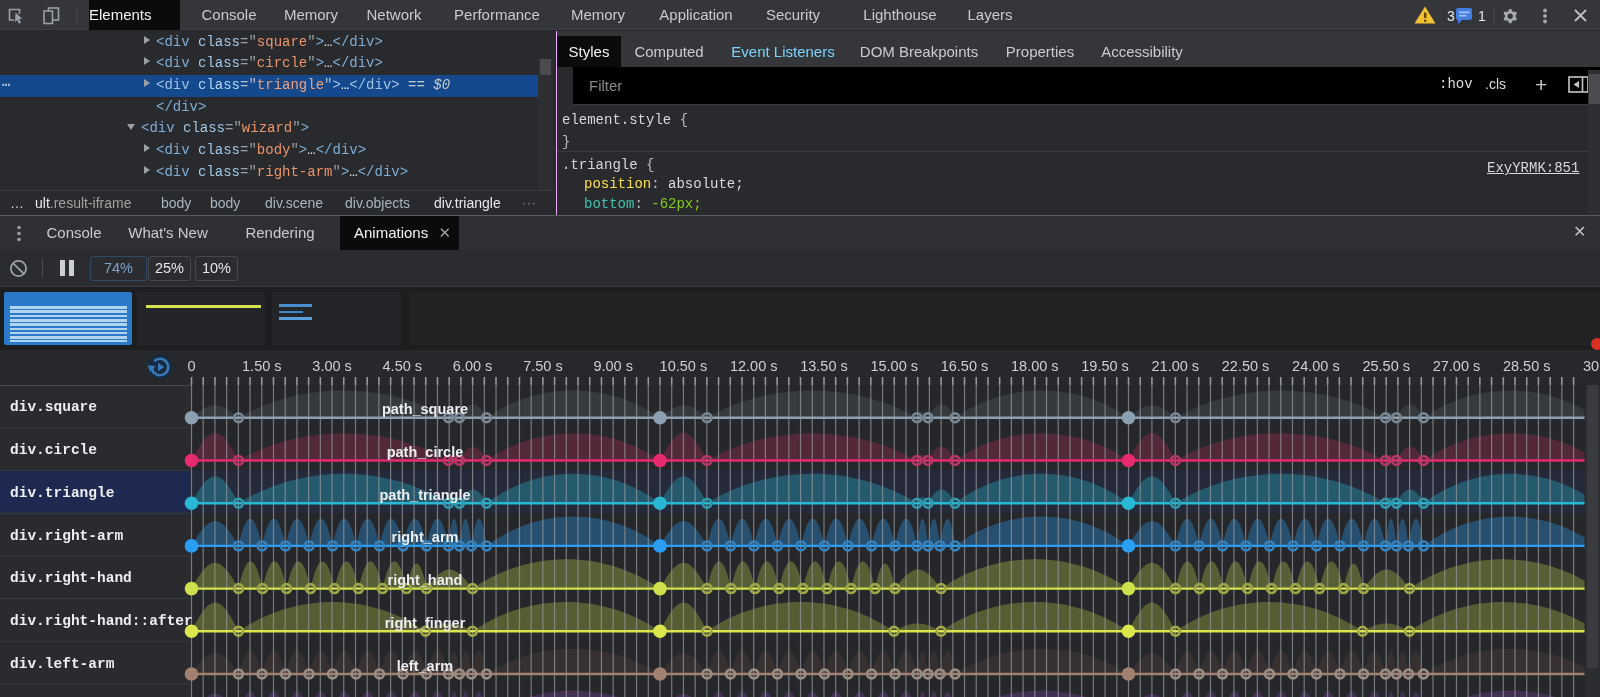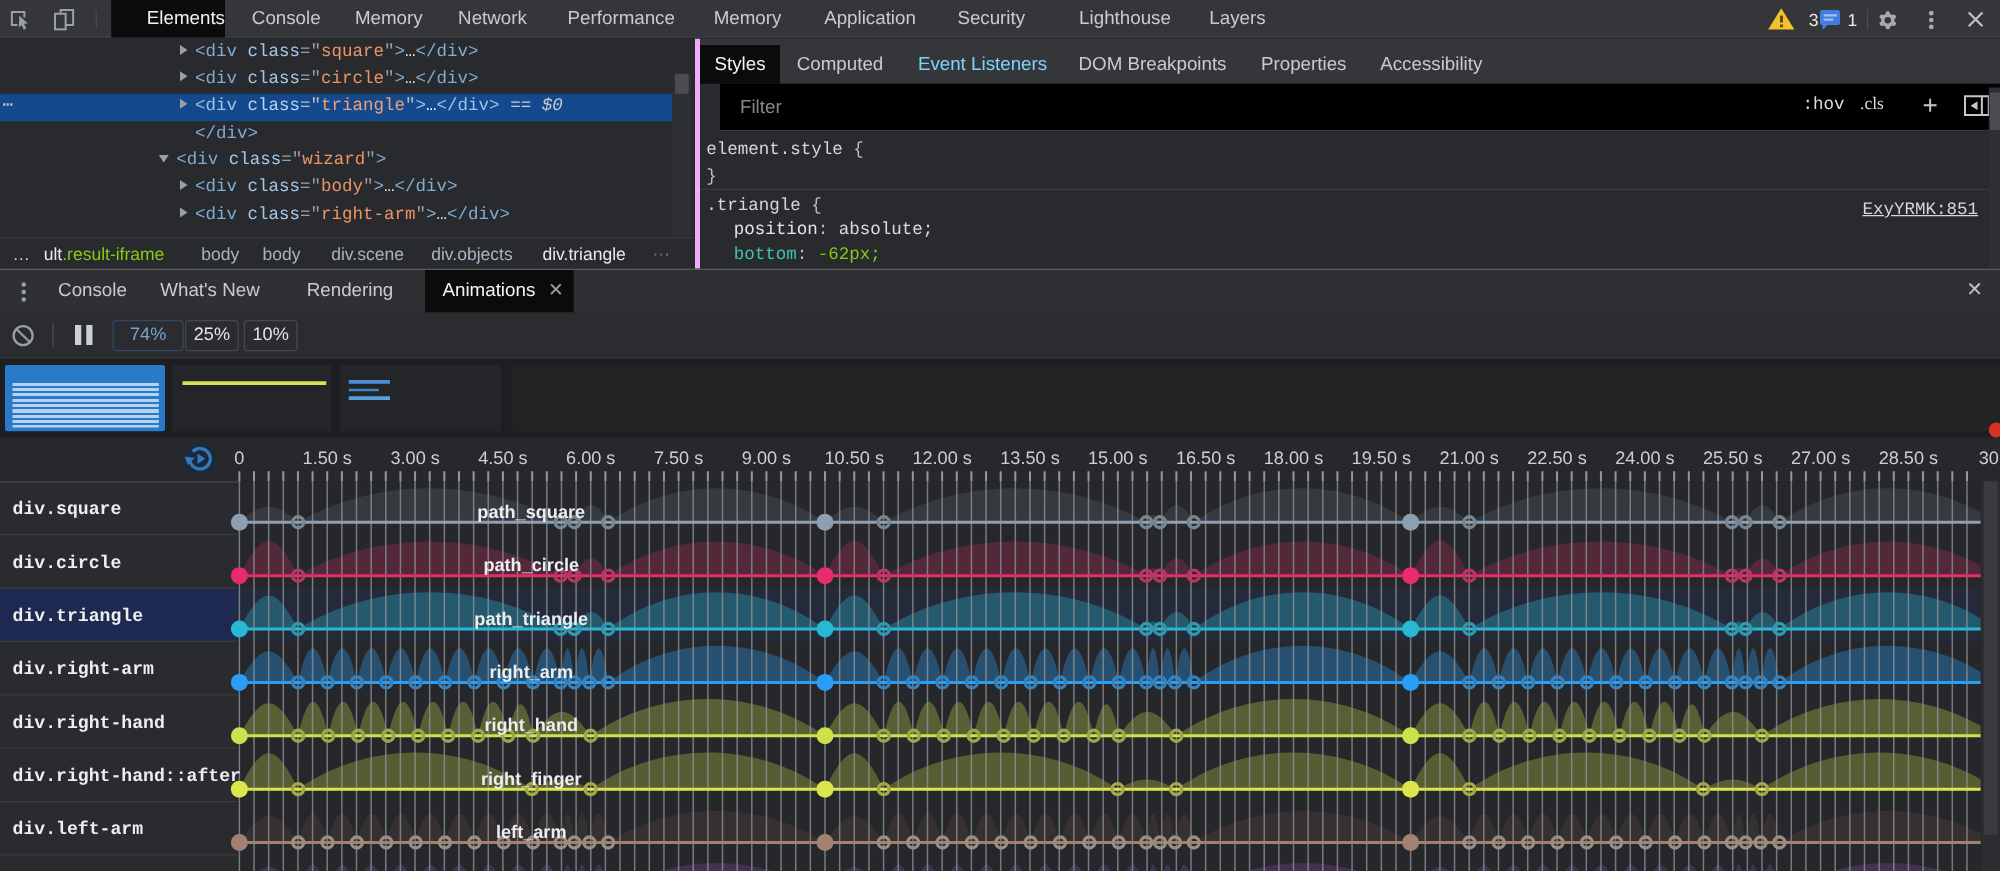--- a/index.html
+++ b/index.html
@@ -11,21 +11,21 @@
 
 <svg width="140" height="30" style="position:absolute;left:0;top:0">
   <g stroke="#9aa0a6" stroke-width="1.6" fill="none">
     <path d="M 19.5,14 v -4.5 h -10 v 10.5 h 4.5"></path>
     <path d="M 15.5,12.5 l 6.8,6.3 -3.1,0.3 1.8,3.7 -2,0.95 -1.8,-3.8 -2.2,2.2 z" fill="#9aa0a6" stroke="none"></path>
     <rect x="48.5" y="8" width="10" height="12"></rect>
     <rect x="44" y="11" width="8.5" height="12.5" fill="#35363a"></rect>
   </g>
   <line x1="77" y1="8" x2="77" y2="23" stroke="#4a4b4e"></line>
 </svg>
-  <div style="position:absolute;left:89px;top:0;width:91px;height:30px;background:#0b0b0c;color:#f1f3f4;text-align:right;line-height:30px">Elements</div>
+  <div style="position:absolute;left:89px;top:0;width:91px;height:30px;background:#0b0b0c;color:#f1f3f4;text-align:left;line-height:30px">Elements</div>
     <div style="position:absolute;left:229px;top:0;transform:translateX(-50%);height:30px;color:#c9cbce;line-height:30px">Console</div>
     <div style="position:absolute;left:311px;top:0;transform:translateX(-50%);height:30px;color:#c9cbce;line-height:30px">Memory</div>
     <div style="position:absolute;left:394px;top:0;transform:translateX(-50%);height:30px;color:#c9cbce;line-height:30px">Network</div>
     <div style="position:absolute;left:497px;top:0;transform:translateX(-50%);height:30px;color:#c9cbce;line-height:30px">Performance</div>
     <div style="position:absolute;left:598px;top:0;transform:translateX(-50%);height:30px;color:#c9cbce;line-height:30px">Memory</div>
     <div style="position:absolute;left:696px;top:0;transform:translateX(-50%);height:30px;color:#c9cbce;line-height:30px">Application</div>
     <div style="position:absolute;left:793px;top:0;transform:translateX(-50%);height:30px;color:#c9cbce;line-height:30px">Security</div>
     <div style="position:absolute;left:900px;top:0;transform:translateX(-50%);height:30px;color:#c9cbce;line-height:30px">Lighthouse</div>
     <div style="position:absolute;left:990px;top:0;transform:translateX(-50%);height:30px;color:#c9cbce;line-height:30px">Layers</div>
 
@@ -57,54 +57,54 @@
 <div style="position:absolute;left:0;top:44.0px;width:538px;height:21.7px;background:#15498e;font-family:'Liberation Mono',monospace;font-size:14px;line-height:21.7px;white-space:pre"><span style="position:absolute;left:2px;top:0;color:#b8c4d0;letter-spacing:1px">⋯</span><span style="position:absolute;left:144px;top:4px;width:0;height:0;border-left:6px solid #9aa0a6;border-top:4.5px solid transparent;border-bottom:4.5px solid transparent"></span><span style="position:absolute;left:156px;top:0"><span style="color:#9fc1e4;">&lt;div</span><span style="color:#b4d4f0;"> class</span><span style="color:#b9bdc1;">="</span><span style="color:#f0a078;">triangle</span><span style="color:#b9bdc1;">"</span><span style="color:#9fc1e4;">&gt;</span><span style="color:#ffffff;">…</span><span style="color:#9fc1e4;">&lt;/div&gt;</span><span style="color:#c6cacd;"> == <i>$0</i></span></span></div>
 <div style="position:absolute;left:0;top:65.7px;width:538px;height:21.7px;font-family:'Liberation Mono',monospace;font-size:14px;line-height:21.7px;white-space:pre"><span style="position:absolute;left:156px;top:0"><span style="color:#7fadd6;">&lt;/div&gt;</span></span></div>
 <div style="position:absolute;left:0;top:87.4px;width:538px;height:21.7px;font-family:'Liberation Mono',monospace;font-size:14px;line-height:21.7px;white-space:pre"><span style="position:absolute;left:127px;top:6px;width:0;height:0;border-top:6px solid #9aa0a6;border-left:4.5px solid transparent;border-right:4.5px solid transparent"></span><span style="position:absolute;left:141px;top:0"><span style="color:#7fadd6;">&lt;div</span><span style="color:#a2c7e8;"> class</span><span style="color:#9aa0a6;">="</span><span style="color:#ed9467;">wizard</span><span style="color:#9aa0a6;">"</span><span style="color:#7fadd6;">&gt;</span></span></div>
 <div style="position:absolute;left:0;top:109.1px;width:538px;height:21.7px;font-family:'Liberation Mono',monospace;font-size:14px;line-height:21.7px;white-space:pre"><span style="position:absolute;left:144px;top:4px;width:0;height:0;border-left:6px solid #9aa0a6;border-top:4.5px solid transparent;border-bottom:4.5px solid transparent"></span><span style="position:absolute;left:156px;top:0"><span style="color:#7fadd6;">&lt;div</span><span style="color:#a2c7e8;"> class</span><span style="color:#9aa0a6;">="</span><span style="color:#ed9467;">body</span><span style="color:#9aa0a6;">"</span><span style="color:#7fadd6;">&gt;</span><span style="color:#e8eaed;">…</span><span style="color:#7fadd6;">&lt;/div&gt;</span></span></div>
 <div style="position:absolute;left:0;top:130.8px;width:538px;height:21.7px;font-family:'Liberation Mono',monospace;font-size:14px;line-height:21.7px;white-space:pre"><span style="position:absolute;left:144px;top:4px;width:0;height:0;border-left:6px solid #9aa0a6;border-top:4.5px solid transparent;border-bottom:4.5px solid transparent"></span><span style="position:absolute;left:156px;top:0"><span style="color:#7fadd6;">&lt;div</span><span style="color:#a2c7e8;"> class</span><span style="color:#9aa0a6;">="</span><span style="color:#ed9467;">right-arm</span><span style="color:#9aa0a6;">"</span><span style="color:#7fadd6;">&gt;</span><span style="color:#e8eaed;">…</span><span style="color:#7fadd6;">&lt;/div&gt;</span></span></div>
   <div class="abs" style="left:538px;top:28px;width:15px;height:131px;background:#2e2f32">
     <div class="abs" style="left:2px;top:0px;width:11px;height:16px;background:#4a4c4f"></div>
   </div>
   <div class="abs" style="left:0;top:159px;width:555px;height:25px;border-top:1px solid #38393c;background:#282a2d;font-size:14px;line-height:25px">
       <span style="position:absolute;left:10px;color:#d5d7da">…</span>
-      <span style="position:absolute;left:35px;color:#e8eaed">ult<span style="color:#84cc16">.result-iframe</span></span>
+      <span style="position:absolute;left:35px;color:#e8eaed">ult<span style="color:#a3a3a3">.result-iframe</span></span>
       <span style="position:absolute;left:161px;color:#a8b6c2">body</span>
       <span style="position:absolute;left:210px;color:#a8b6c2">body</span>
       <span style="position:absolute;left:265px;color:#a8b6c2">div.scene</span>
       <span style="position:absolute;left:345px;color:#a8b6c2">div.objects</span>
       <span style="position:absolute;left:434px;color:#e8eaed">div.triangle</span>
       <span style="position:absolute;left:522px;color:#6e7175">⋯</span>
     </div>
 </div>
 
-<div class="abs" style="left:556px;top:31px;width:1044px;height:184px;background:#282a2d;border-left:4px solid #f0abfc">
+<div class="abs" style="left:556px;top:31px;width:1044px;height:184px;background:#282a2d;border-left:1px solid #f0abfc">
   <div class="abs" style="left:0;top:0;width:1044px;height:36px;background:#35363a">
       <div style="position:absolute;left:0px;top:5px;width:64px;height:31px;background:#0b0b0c;color:#f1f3f4;text-align:center;line-height:31px">Styles</div>
       <div style="position:absolute;left:112px;top:5px;transform:translateX(-50%);height:31px;color:#c9cbce;line-height:31px">Computed</div>
       <div style="position:absolute;left:226px;top:5px;transform:translateX(-50%);height:31px;color:#7dd3fc;line-height:31px">Event Listeners</div>
       <div style="position:absolute;left:362px;top:5px;transform:translateX(-50%);height:31px;color:#c9cbce;line-height:31px">DOM Breakpoints</div>
       <div style="position:absolute;left:483px;top:5px;transform:translateX(-50%);height:31px;color:#c9cbce;line-height:31px">Properties</div>
       <div style="position:absolute;left:585px;top:5px;transform:translateX(-50%);height:31px;color:#c9cbce;line-height:31px">Accessibility</div>
     </div>
   <div class="abs" style="left:16px;top:36px;width:1044px;height:38px;background:#000000;border-bottom:1px solid #3a3b3e">
     <span class="abs" style="left:16px;top:10px;color:#87898c;font-size:15px">Filter</span>
     <span class="abs" style="left:866px;top:9px;color:#dadce0;font-family:'Liberation Mono',monospace;font-size:14px">:hov</span>
-    <span class="abs" style="left:912px;top:9px;color:#dadce0;font-family:Liberation Serif, serif;font-size:14px">.cls</span>
+    <span class="abs" style="left:912px;top:9px;color:#dadce0;font-family:Liberation Sans, sans-serif;font-size:14px">.cls</span>
     <span class="abs" style="left:962px;top:6px;color:#c3c6c9;font-size:21px;font-weight:400">+</span>
     <svg class="abs" style="left:995px;top:9px" width="22" height="18">
         <rect x="1" y="1" width="19" height="15" fill="none" stroke="#c3c6c9" stroke-width="1.6"></rect>
         <line x1="14.5" y1="1" x2="14.5" y2="16" stroke="#c3c6c9" stroke-width="1.6"></line>
         <path d="M 11,5 v 7 l -5.5,-3.5 z" fill="#c3c6c9"></path>
       </svg>
   </div>
   <div class="abs" style="left:5px;top:78px;font-family:'Liberation Mono',monospace;font-size:14px;color:#d5d7da;line-height:22px">element.style <span style="color:#b9bdc1">{</span><br><span style="color:#b9bdc1">}</span></div>
   <div class="abs" style="left:0;top:120px;width:1031px;border-top:1px solid #3a3b3e"></div>
   <div class="abs" style="left:5px;top:124.5px;font-family:'Liberation Mono',monospace;font-size:14px;color:#d5d7da;line-height:19.5px">.triangle <span style="color:#b9bdc1">{</span><br>
-  <span style="margin-left:22px;color:#e5e5e5">position</span><span style="color:#b9bdc1">:</span> <span style="color:#d9dbde">absolute;</span><br>
+  <span style="margin-left:22px;color:#fde047">position</span><span style="color:#b9bdc1">:</span> <span style="color:#d9dbde">absolute;</span><br>
   <span style="margin-left:22px;color:#3dc2ad">bottom</span><span style="color:#b9bdc1">:</span> <span style="color:#84cc16">-62px;</span></div>
   <div class="abs" style="left:930px;top:129px;font-family:'Liberation Mono',monospace;font-size:14px;color:#d5d7da;text-decoration:underline">ExyYRMK:851</div>
   <div class="abs" style="left:1031px;top:39px;width:13px;height:145px;background:#2e2f32">
     <div class="abs" style="left:1px;top:4px;width:11px;height:30px;background:#4a4c4f"></div>
   </div>
 </div>
 
 <div class="abs" style="left:0;top:215px;width:1600px;height:35px;background:#2f3033;border-top:1px solid #595b5e">
   <svg class="abs" style="left:14px;top:8px" width="12" height="20">
       <g fill="#9aa0a6">

